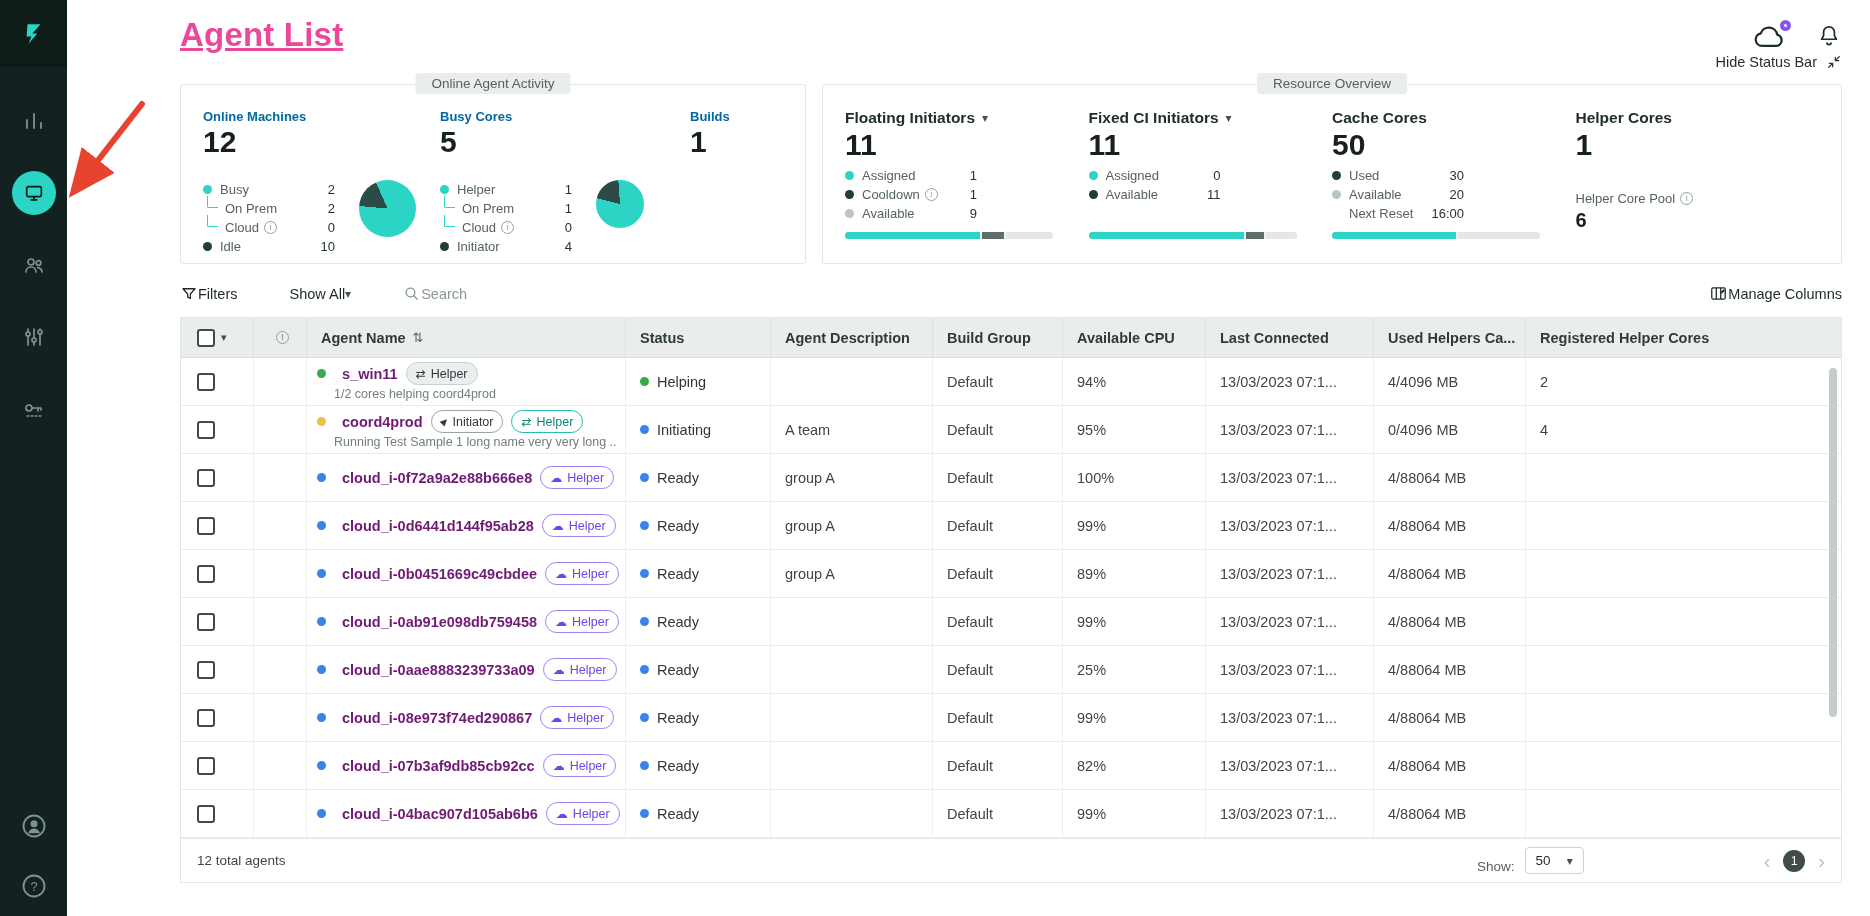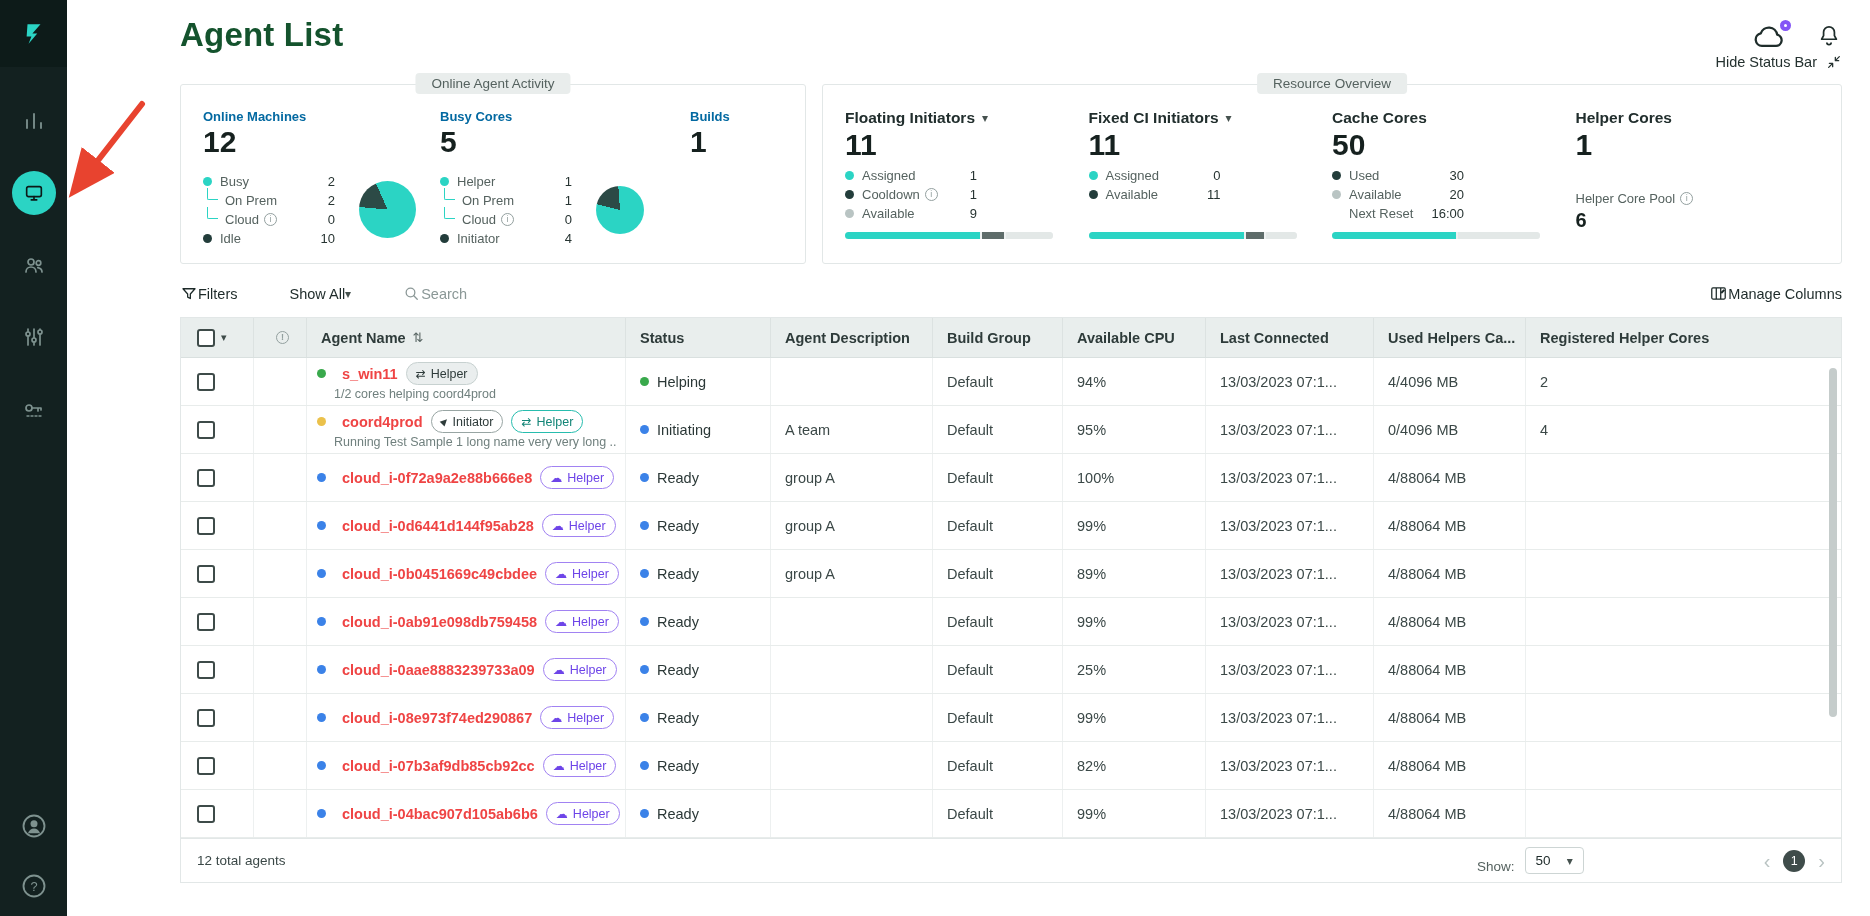--- a/index.html
+++ b/index.html
@@ -18,41 +18,41 @@
   .side-item svg { display:block; }
   .active-circle { width:44px; height:44px; border-radius:50%; background:#2bd4c4; display:grid; place-items:center; color:#0c1a18; }
   .side-bottom { position:absolute; bottom:8px; left:0; width:67px; display:flex; flex-direction:column; align-items:center; gap:16px; }
 
   
   .annotation-arrow { position:absolute; left:58px; top:92px; width:110px; height:120px; z-index:40; pointer-events:none; }
 
   
   .main { position:absolute; left:67px; top:0; right:0; bottom:0; padding:0 28px 0 113px; }
   .page-head { display:flex; justify-content:space-between; align-items:flex-start; padding-top:16px; }
-  .page-title { font-size:33px; font-weight:700; color:#14532d; margin:0; letter-spacing:.2px; }
+  .page-title { font-size:33px; font-weight:700; color:#ec4899; margin:0; letter-spacing:.2px;text-decoration:underline; }
   .head-icons { display:flex; align-items:center; gap:30px; padding-top:6px; }
   .icon-btn { position:relative; cursor:pointer; color:#1f2d2b; }
   .badge-dot { position:absolute; top:-5px; right:-7px; width:15px; height:15px; border-radius:50%; background:#8455f6; border:2px solid #fff; }
   .badge-dot::after { content:""; position:absolute; left:4px; top:4px; width:3px; height:3px; border-radius:50%; background:#fff; }
   .hide-status { display:flex; justify-content:flex-end; align-items:center; gap:9px; margin-top:0; font-size:14.5px; color:#24312f; cursor:pointer; }
 
   
   .cards { display:flex; gap:16px; margin-top:14px; }
   .card { position:relative; border:1px solid #e2e7e7; border-radius:3px; height:180px; background:#fff; }
   .card-activity { width:626px; flex:none; }
   .card-resource { flex:1; }
   .card-tab { position:absolute; top:-12px; left:50%; transform:translateX(-50%); background:#e9edec; color:#55625f; font-size:13.5px; padding:3px 16px; border-radius:4px; white-space:nowrap; }
   .card-body { display:flex; height:100%; padding:24px 22px 16px; }
   .metric { display:flex; flex-direction:column; }
   .metric-machines { width:237px; flex:none; }
   .metric-cores { width:250px; flex:none; }
   .metric-builds { flex:1; }
   .m-label { font-size:13px; font-weight:700; color:#0369a1; display:flex; align-items:center; gap:7px; }
   .m-value { font-size:30px; font-weight:700; color:#16211f; line-height:1.15; margin-top:1px; }
-  .m-flex { display:flex; align-items:center; gap:24px; margin-top:12px; }
+  .m-flex { display:flex; gap:24px; margin-top:20px; }
   .legend { list-style:none; margin:0; padding:0; }
   .legend li { display:flex; align-items:center; width:132px; height:19px; font-size:13px; color:#55625f; }
   .legend .lv { margin-left:auto; color:#273432; }
   .dot { width:9px; height:9px; border-radius:50%; margin-right:8px; flex:none; }
   .dot-teal { background:#2bd4c4; } .dot-dark { background:#233d3b; }
   .dot-light { background:#b9c4c3; } .dot-none { background:transparent; }
   .dot-green { background:#39a94c; } .dot-blue { background:#3b82e8; } .dot-amber { background:#ebc14b; }
   .tree { width:11px; height:12px; border-left:1.5px solid #2bd4c4; border-bottom:1.5px solid #2bd4c4; border-bottom-left-radius:2px; margin:-10px 7px 3px 4px; flex:none; }
   .ic-info { width:13px; height:13px; border:1px solid #93a09f; border-radius:50%; font-size:9px; line-height:11px; text-align:center; color:#93a09f; margin-left:5px; flex:none; font-style:normal; }
   .pie { border-radius:50%; flex:none; }
@@ -85,21 +85,21 @@
   .th-check { padding-left:16px; gap:6px; }
   .th-alert { justify-content:center; padding:0; }
   .sort { font-size:13px; color:#5a6765; font-weight:400; cursor:pointer; }
   .hchev { font-size:11px; color:#3e4b49; cursor:pointer; }
   .trow { height:48px; border-bottom:1px solid #e8eceb; background:#fff; cursor:default; }
   .td { display:flex; align-items:center; padding:0 14px; border-right:1px solid #edf0f0; font-size:14.5px; color:#3b4847; height:100%; overflow:hidden; white-space:nowrap; }
   .td:last-child { border-right:0; }
   .td-check { padding-left:16px; }
   .td-name { flex-direction:column; align-items:flex-start; justify-content:center; gap:2px; padding:0 10px; }
   .nline { display:flex; align-items:center; gap:8px; max-width:100%; }
-  .aname { font-weight:700; color:#ef4444;text-align:center; }
+  .aname { font-weight:700; color:#701a75;text-align:center; }
   .nsub { font-size:12.5px; color:#70807e; padding-left:17px; max-width:300px; overflow:hidden; }
   .checkbox { width:18px; height:18px; border:2px solid #3e4b49; border-radius:3px; background:#fff; flex:none; cursor:pointer; }
   .badge { display:inline-flex; align-items:center; gap:5px; height:23px; padding:0 9px; border-radius:12px; font-size:12.5px; white-space:nowrap; flex:none; }
   .badge.helper_gray { background:#eaeeee; border:1px solid #c7d1d0; color:#2e3b3a; }
   .badge.initiator { border:1px solid #98a5a3; color:#2e3b3a; background:#fff; }
   .badge.helper_teal { border:1px solid #27bdae; color:#138577; background:#fff; }
   .badge.helper_cloud { border:1px solid #a182f2; color:#6d44e8; background:#fff; }
   .bicon { font-size:12px; line-height:1; }
   .bicon-rocket { display:inline-block; transform:rotate(-45deg); font-size:9px; }
   .status-cell span.sttext { color:#2b3837; }

